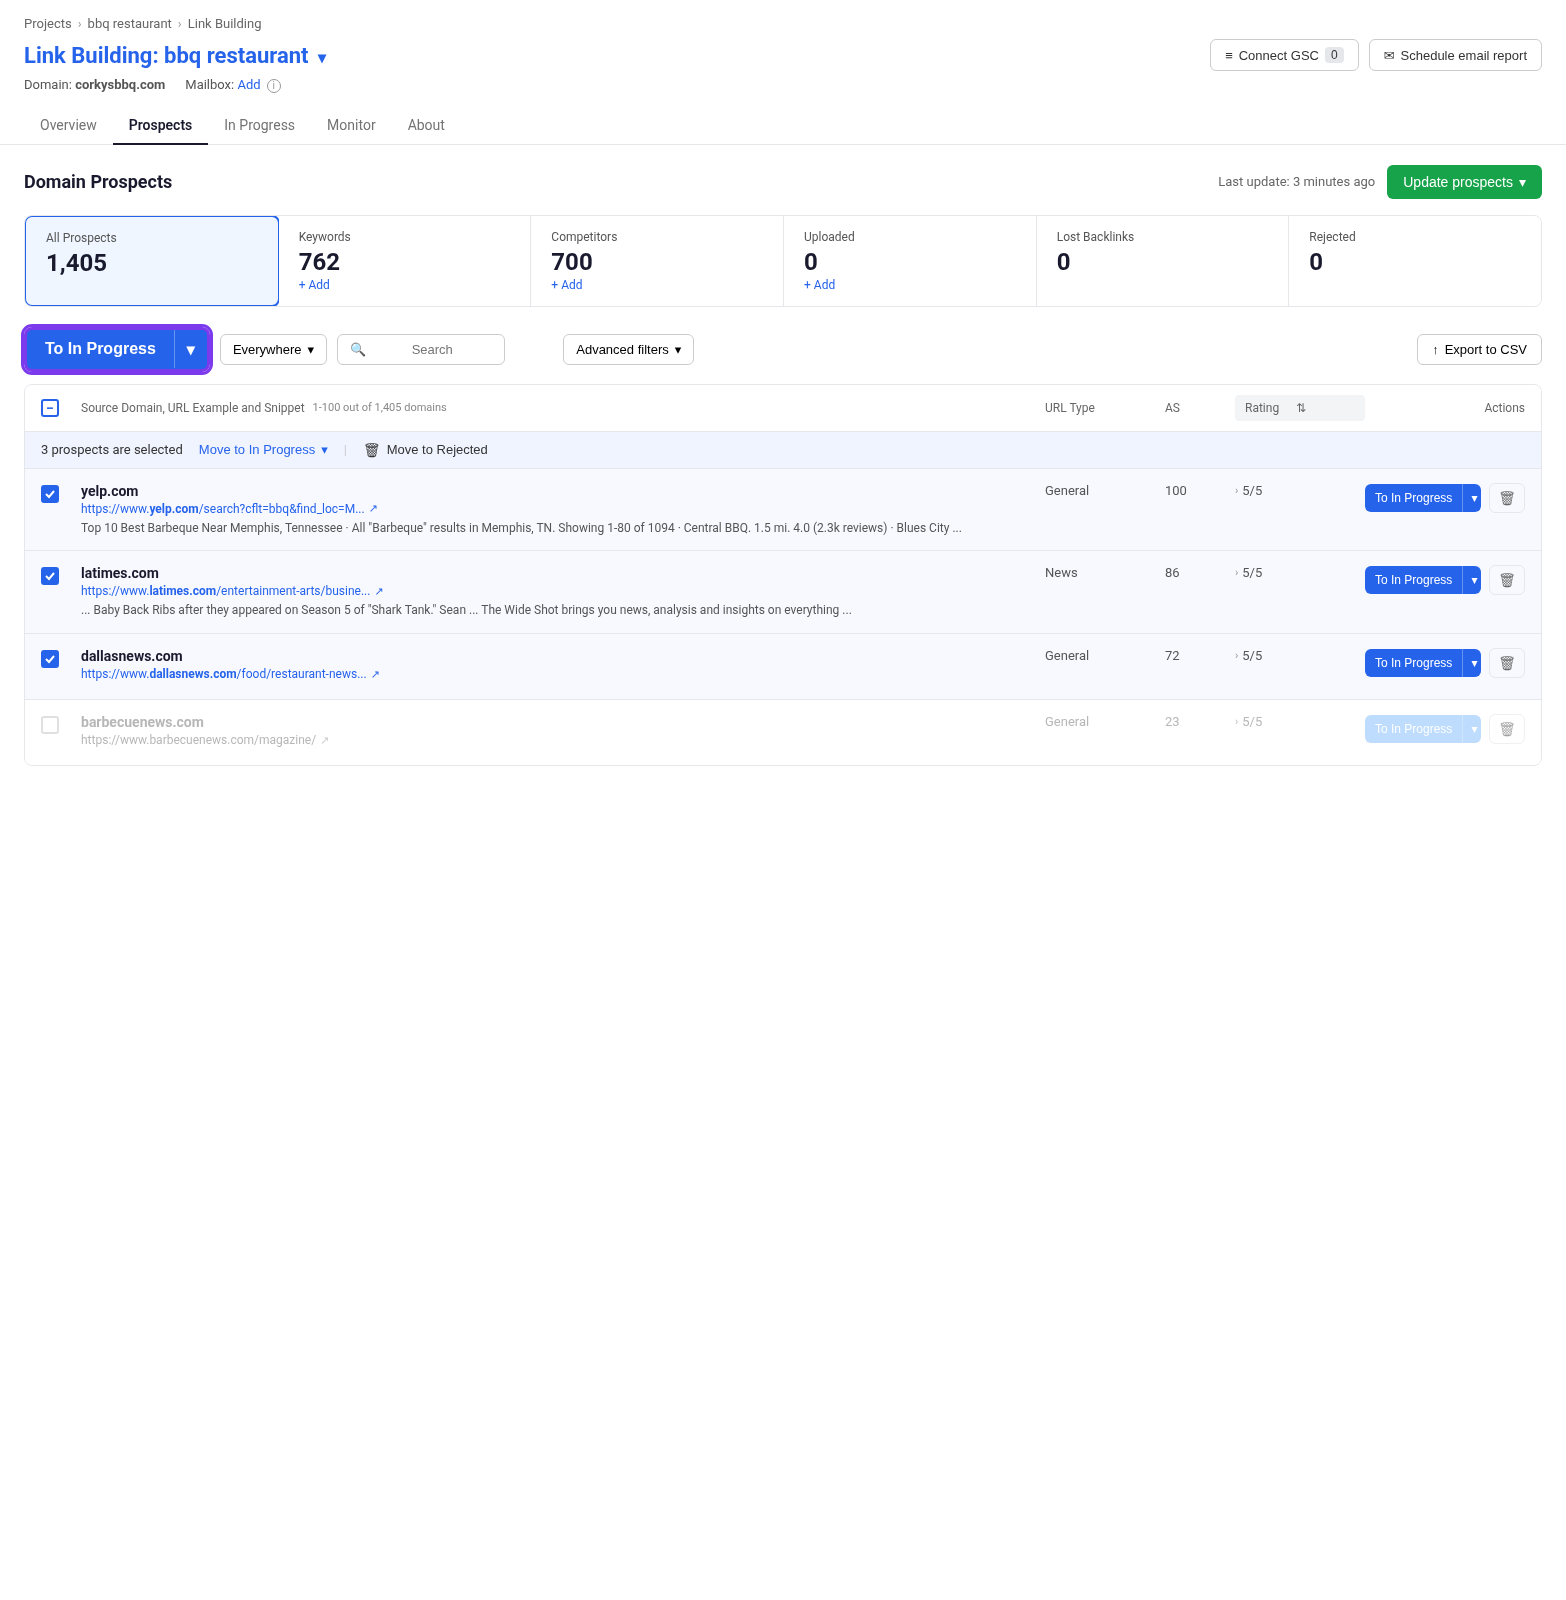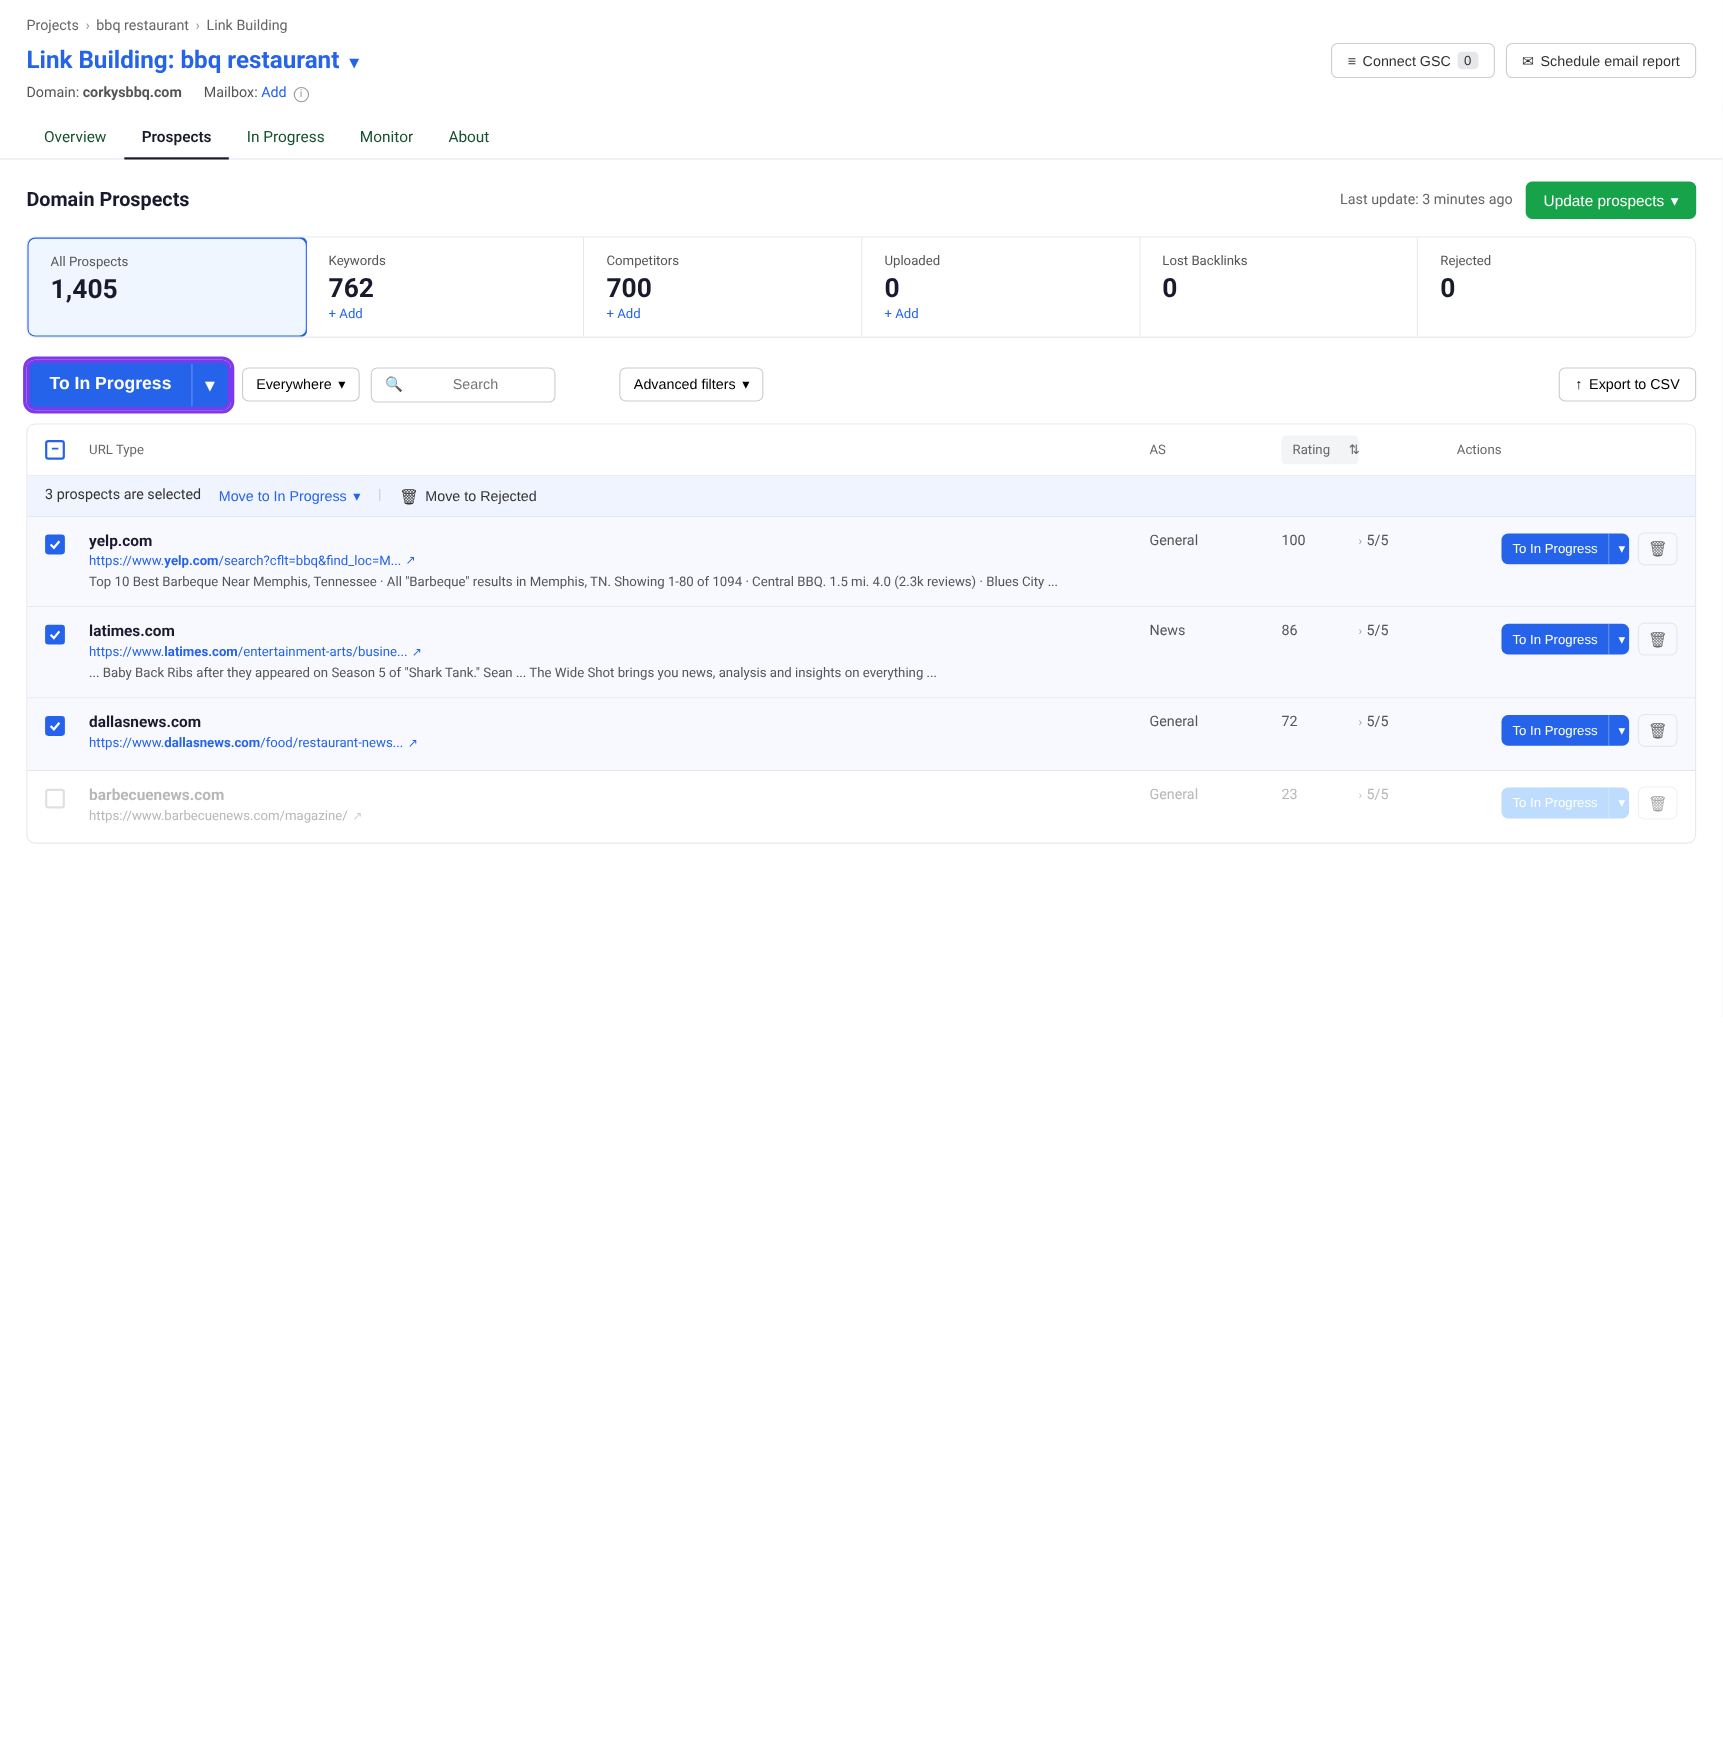--- a/index.html
+++ b/index.html
@@ -19,21 +19,21 @@
     .header-actions { display: flex; gap: 10px; }
     .btn-gsc { display: flex; align-items: center; gap: 6px; border: 1px solid #ccc; border-radius: 6px; padding: 7px 14px; background: #fff; color: #333; font-size: 13px; cursor: pointer; }
     .btn-gsc .badge { background: #e5e7eb; border-radius: 4px; padding: 1px 6px; font-size: 12px; }
     .btn-schedule { display: flex; align-items: center; gap: 6px; border: 1px solid #ccc; border-radius: 6px; padding: 7px 14px; background: #fff; color: #333; font-size: 13px; cursor: pointer; }
     .domain-row { display: flex; align-items: center; gap: 20px; color: #555; font-size: 13px; margin-bottom: 14px; }
     .domain-row a { color: #2563eb; text-decoration: none; }
     .info-icon { display: inline-flex; align-items: center; justify-content: center; width: 14px; height: 14px; border-radius: 50%; border: 1px solid #999; font-size: 10px; color: #999; margin-left: 3px; }
     
     
     .tabs { display: flex; gap: 0; border-bottom: 1px solid #e5e7eb; background: #fff; padding: 0 24px; }
-    .tab { padding: 10px 16px; font-size: 14px; color: #14532d; cursor: pointer; border-bottom: 2px solid transparent; margin-bottom: -1px; text-decoration: none; }
+    .tab { padding: 10px 16px; font-size: 14px; color: #737373; cursor: pointer; border-bottom: 2px solid transparent; margin-bottom: -1px; text-decoration: none; }
     .tab.active { color: #1a1a2e; font-weight: 600; border-bottom: 2px solid #1a1a2e; }
     
     
     .main { padding: 20px 24px; }
     
     
     .section-header { display: flex; align-items: center; justify-content: space-between; margin-bottom: 16px; }
     .section-title { font-size: 18px; font-weight: 700; }
     .section-meta { display: flex; align-items: center; gap: 12px; color: #666; font-size: 13px; }
     .btn-update { display: flex; align-items: center; gap: 6px; background: #16a34a; color: #fff; border: none; border-radius: 6px; padding: 9px 16px; font-size: 14px; font-weight: 500; cursor: pointer; }
@@ -215,20 +215,25 @@
         <span>Export to CSV</span>
       </button>
     </div>
 
     <div class="table-wrapper">
 
       <div class="table-header-row">
         <div class="checkbox-minus" style="width:18px;height:18px;border:2px solid #2563eb;border-radius:3px;background:#fff;display:flex;align-items:center;justify-content:center;cursor:pointer;">
           <span style="color:#2563eb;font-weight:700;font-size:14px;line-height:1;">−</span>
         </div>
+        <div class="col-header">
+          <span>Source Domain, URL Example and Snippet</span>
+          <br>
+          <span style="font-size:11px;color:#888;">1-100 out of 1,405 domains</span>
+        </div>
         <div class="col-header">URL Type</div>
         <div class="col-header">AS</div>
         <div class="col-rating">
           <span>Rating</span>
           <span>⇅</span>
         </div>
         <div class="col-header" style="justify-content:flex-end;">Actions</div>
       </div>
 
       <div class="selected-banner">

